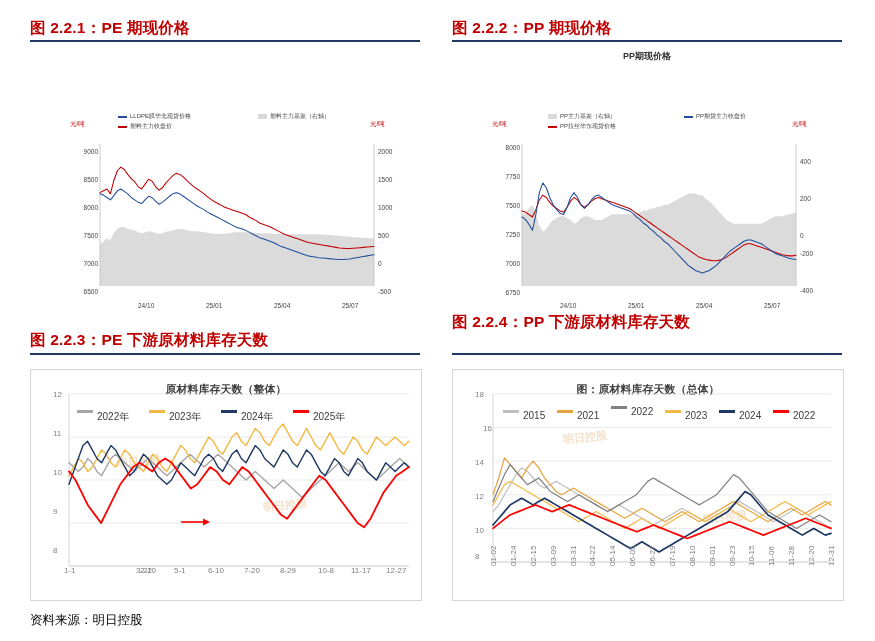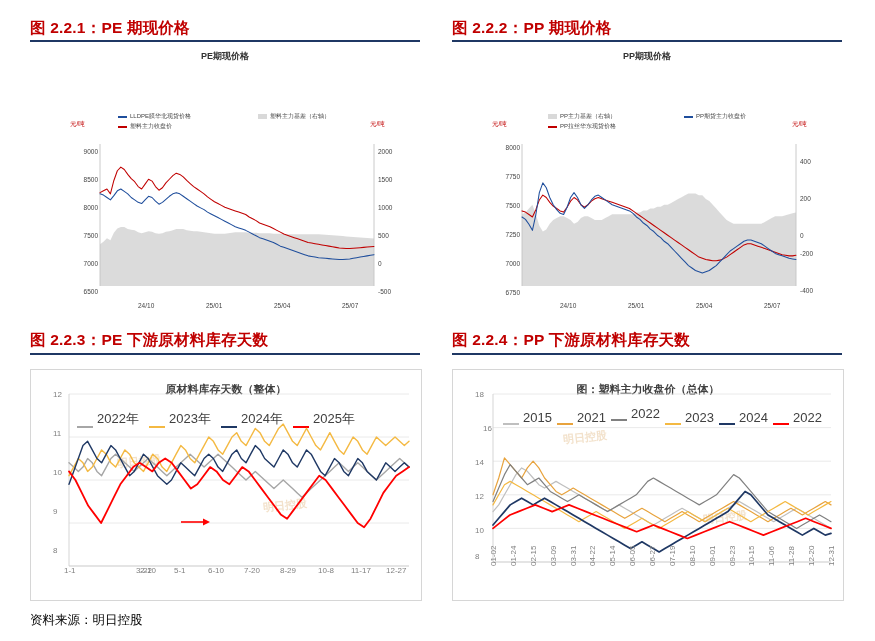--- a/index.html
+++ b/index.html
@@ -43,22 +43,22 @@
   .tick-label.right{text-align:right;}
   svg{display:block;}
 
   
   .lower-card{position:absolute;border:1px solid #d6d6d6;background:#fff;}
   .lower-title{
     position:absolute;left:0;right:0;text-align:center;
     font-size:11px;font-weight:bold;color:#404040;
   }
   .lower-legend{
-    position:absolute;display:flex;align-items:flex-end;
-    font-size:13px;color:#404040;gap:4px;
+    position:absolute;display:flex;align-items:flex-start;
+    font-size:10px;color:#404040;gap:4px;
   }
   .lower-legend .ln{display:inline-block;width:16px;height:2.5px;}
   .lower-tick{
     position:absolute;font-size:8px;color:#808080;white-space:nowrap;
   }
   .watermark{
     position:absolute;font-size:11px;color:#e8c9a0;opacity:.55;
     font-weight:bold;white-space:nowrap;
   }
 </style>
@@ -67,21 +67,20 @@
 
 <div class="page">
 
   <div class="fig-title" style="left:30px;top:18px;">图 2.2.1：PE 期现价格</div>
   <div class="fig-underline" style="left:30px;top:40px;width:390px;"></div>
 
   <div class="fig-title" style="left:452px;top:18px;">图 2.2.2：PP 期现价格</div>
   <div class="fig-underline" style="left:452px;top:40px;width:390px;"></div>
 
   <div class="chart-card" style="left:30px;top:44px;width:390px;height:242px;">
-    <div class="chart-inner-title" style="top:6px;">PE期现价格</div>
 
     <div class="axis-unit" style="left:40px;top:76px;">元/吨</div>
     <div class="axis-unit" style="left:340px;top:76px;">元/吨</div>
 
     <div class="legend-row" style="left:88px;top:68px;">
       <span class="swatch" style="background:#1f4e9c;"></span>
       <span>LLDPE膜华北现货价格</span>
     </div>
     <div class="legend-row" style="left:228px;top:68px;">
       <span class="swatch block" style="background:#d9d9d9;"></span>
@@ -166,21 +165,21 @@
         <line x1="344" y1="100" x2="344" y2="252" stroke="#c4c4c4" stroke-width="0.9"></line>
         <path d="M70.00,166.88 L73.47,168.10 L76.94,170.53 L80.41,172.96 L83.87,165.66 L87.34,155.94 L90.81,151.07 L94.28,153.50 L97.75,158.37 L101.22,162.02 L104.68,164.45 L108.15,166.88 L111.62,168.10 L115.09,163.23 L118.56,157.15 L122.03,153.50 L125.49,155.94 L128.96,160.80 L132.43,163.23 L135.90,160.80 L139.37,157.15 L142.84,154.72 L146.30,153.50 L149.77,154.72 L153.24,155.94 L156.71,157.15 L160.18,158.37 L163.65,159.58 L167.11,160.80 L170.58,162.02 L174.05,163.23 L177.52,164.45 L180.99,166.88 L184.46,169.31 L187.92,171.74 L191.39,174.18 L194.86,176.61 L198.33,179.04 L201.80,181.47 L205.27,183.90 L208.73,186.34 L212.20,188.77 L215.67,191.20 L219.14,193.63 L222.61,196.06 L226.08,198.50 L229.54,200.93 L233.01,203.36 L236.48,205.79 L239.95,208.22 L243.42,210.66 L246.89,213.09 L250.35,214.30 L253.82,215.52 L257.29,216.13 L260.76,216.74 L264.23,216.74 L267.70,216.13 L271.16,214.91 L274.63,213.09 L278.10,210.66 L281.57,208.22 L285.04,205.79 L288.51,203.36 L291.97,200.93 L295.44,199.71 L298.91,199.71 L302.38,200.93 L305.85,202.14 L309.32,203.36 L312.78,204.58 L316.25,205.79 L319.72,207.01 L323.19,208.22 L326.66,209.44 L330.13,210.66 L333.59,211.26 L337.06,211.87 L340.53,211.87 L344.00,211.26" fill="none" stroke="#c00000" stroke-width="1.05" stroke-linejoin="round" stroke-linecap="round"></path>
         <path d="M70.00,172.96 L73.47,175.39 L76.94,180.26 L80.41,186.34 L83.87,170.53 L87.34,148.64 L90.81,138.91 L94.28,143.78 L97.75,153.50 L101.22,160.80 L104.68,165.66 L108.15,169.31 L111.62,170.53 L115.09,163.23 L118.56,153.50 L122.03,148.64 L125.49,153.50 L128.96,160.80 L132.43,164.45 L135.90,160.80 L139.37,155.94 L142.84,152.29 L146.30,151.07 L149.77,153.50 L153.24,155.94 L156.71,158.37 L160.18,160.80 L163.65,162.02 L167.11,163.23 L170.58,164.45 L174.05,165.66 L177.52,166.88 L180.99,169.31 L184.46,172.96 L187.92,175.39 L191.39,179.04 L194.86,181.47 L198.33,185.12 L201.80,187.55 L205.27,191.20 L208.73,193.63 L212.20,197.28 L215.67,199.71 L219.14,203.36 L222.61,207.01 L226.08,210.66 L229.54,214.30 L233.01,217.95 L236.48,221.60 L239.95,224.03 L243.42,226.46 L246.89,227.68 L250.35,228.90 L253.82,227.68 L257.29,226.46 L260.76,224.03 L264.23,221.60 L267.70,217.95 L271.16,214.30 L274.63,210.66 L278.10,207.01 L281.57,204.58 L285.04,202.14 L288.51,199.71 L291.97,197.28 L295.44,196.06 L298.91,196.06 L302.38,197.28 L305.85,198.50 L309.32,199.71 L312.78,202.14 L316.25,204.58 L319.72,207.01 L323.19,209.44 L326.66,210.66 L330.13,211.87 L333.59,213.09 L337.06,214.30 L340.53,214.91 L344.00,215.52" fill="none" stroke="#1f4e9c" stroke-width="1.05" stroke-linejoin="round" stroke-linecap="round"></path>
       </svg>
   </div>
 
 
   <div class="fig-title" style="left:30px;top:330px;">图 2.2.3：PE 下游原材料库存天数</div>
   <div class="fig-underline" style="left:30px;top:353px;width:390px;"></div>
 
-  <div class="fig-title" style="left:452px;top:330px;">图 2.2.4：PP 下游原材料库存天数</div>
+  <div class="fig-title" style="left:452px;top:312px;">图 2.2.4：PP 下游原材料库存天数</div>
   <div class="fig-underline" style="left:452px;top:353px;width:390px;"></div>
 
   <div class="lower-card" style="left:30px;top:369px;width:390px;height:230px;">
     <div class="lower-title" style="top:12px;">原材料库存天数（整体）</div>
 
     <div class="lower-legend" style="left:46px;top:40px;">
       <span class="ln" style="background:#a6a6a6;"></span>
       <span>2022年</span>
     </div>
     <div class="lower-legend" style="left:118px;top:40px;">
@@ -227,21 +226,21 @@
         <path d="M38.00,92.80 L42.66,97.10 L47.32,101.40 L51.97,97.10 L56.63,88.50 L61.29,92.80 L65.95,101.40 L70.60,105.70 L75.26,97.10 L79.92,88.50 L84.58,84.20 L89.23,88.50 L93.89,92.80 L98.55,97.10 L103.21,101.40 L107.86,97.10 L112.52,92.80 L117.18,88.50 L121.84,92.80 L126.49,97.10 L131.15,101.40 L135.81,105.70 L140.47,101.40 L145.12,97.10 L149.78,92.80 L154.44,88.50 L159.10,84.20 L163.75,88.50 L168.41,92.80 L173.07,97.10 L177.73,92.80 L182.38,88.50 L187.04,84.20 L191.70,88.50 L196.36,92.80 L201.01,97.10 L205.67,101.40 L210.33,105.70 L214.99,110.00 L219.64,105.70 L224.30,101.40 L228.96,105.70 L233.62,110.00 L238.27,114.30 L242.93,118.60 L247.59,114.30 L252.25,110.00 L256.90,114.30 L261.56,118.60 L266.22,122.90 L270.88,127.20 L275.53,122.90 L280.19,118.60 L284.85,114.30 L289.51,110.00 L294.16,105.70 L298.82,101.40 L303.48,97.10 L308.14,92.80 L312.79,97.10 L317.45,101.40 L322.11,97.10 L326.77,92.80 L331.42,97.10 L336.08,101.40 L340.74,105.70 L345.40,110.00 L350.05,105.70 L354.71,101.40 L359.37,97.10 L364.03,92.80 L368.68,88.50 L373.34,92.80 L378.00,97.10" fill="none" stroke="#a6a6a6" stroke-width="1.4" stroke-linejoin="round" stroke-linecap="round"></path>
         <path d="M38.00,105.70 L42.66,97.10 L47.32,88.50 L51.97,92.80 L56.63,101.40 L61.29,97.10 L65.95,88.50 L70.60,79.90 L75.26,84.20 L79.92,92.80 L84.58,97.10 L89.23,88.50 L93.89,79.90 L98.55,84.20 L103.21,92.80 L107.86,97.10 L112.52,101.40 L117.18,92.80 L121.84,84.20 L126.49,88.50 L131.15,97.10 L135.81,101.40 L140.47,92.80 L145.12,84.20 L149.78,75.60 L154.44,79.90 L159.10,88.50 L163.75,92.80 L168.41,84.20 L173.07,75.60 L177.73,67.00 L182.38,71.30 L187.04,79.90 L191.70,84.20 L196.36,75.60 L201.01,67.00 L205.67,62.70 L210.33,71.30 L214.99,75.60 L219.64,67.00 L224.30,58.40 L228.96,62.70 L233.62,71.30 L238.27,75.60 L242.93,67.00 L247.59,58.40 L252.25,54.10 L256.90,62.70 L261.56,71.30 L266.22,75.60 L270.88,67.00 L275.53,58.40 L280.19,67.00 L284.85,75.60 L289.51,79.90 L294.16,71.30 L298.82,62.70 L303.48,71.30 L308.14,79.90 L312.79,84.20 L317.45,75.60 L322.11,67.00 L326.77,71.30 L331.42,79.90 L336.08,84.20 L340.74,75.60 L345.40,67.00 L350.05,71.30 L354.71,75.60 L359.37,71.30 L364.03,67.00 L368.68,71.30 L373.34,75.60 L378.00,71.30" fill="none" stroke="#f4b942" stroke-width="1.4" stroke-linejoin="round" stroke-linecap="round"></path>
         <path d="M38.00,114.30 L42.66,101.40 L47.32,88.50 L51.97,75.60 L56.63,71.30 L61.29,79.90 L65.95,88.50 L70.60,92.80 L75.26,84.20 L79.92,75.60 L84.58,79.90 L89.23,88.50 L93.89,97.10 L98.55,105.70 L103.21,101.40 L107.86,92.80 L112.52,84.20 L117.18,88.50 L121.84,97.10 L126.49,105.70 L131.15,110.00 L135.81,114.30 L140.47,110.00 L145.12,101.40 L149.78,92.80 L154.44,97.10 L159.10,101.40 L163.75,105.70 L168.41,97.10 L173.07,88.50 L177.73,84.20 L182.38,88.50 L187.04,97.10 L191.70,101.40 L196.36,92.80 L201.01,84.20 L205.67,79.90 L210.33,88.50 L214.99,92.80 L219.64,84.20 L224.30,75.60 L228.96,79.90 L233.62,88.50 L238.27,92.80 L242.93,97.10 L247.59,88.50 L252.25,79.90 L256.90,84.20 L261.56,92.80 L266.22,97.10 L270.88,88.50 L275.53,79.90 L280.19,84.20 L284.85,92.80 L289.51,101.40 L294.16,105.70 L298.82,97.10 L303.48,88.50 L308.14,92.80 L312.79,101.40 L317.45,105.70 L322.11,97.10 L326.77,88.50 L331.42,92.80 L336.08,101.40 L340.74,105.70 L345.40,110.00 L350.05,101.40 L354.71,92.80 L359.37,97.10 L364.03,101.40 L368.68,97.10 L373.34,92.80 L378.00,97.10" fill="none" stroke="#1f3864" stroke-width="1.4" stroke-linejoin="round" stroke-linecap="round"></path>
         <path d="M38.00,101.40 L44.42,110.00 L50.83,122.90 L57.25,135.80 L63.66,144.40 L70.08,153.00 L76.49,140.10 L82.91,127.20 L89.32,114.30 L95.74,105.70 L102.15,97.10 L108.57,92.80 L114.98,97.10 L121.40,101.40 L127.81,92.80 L134.23,88.50 L140.64,92.80 L147.06,101.40 L153.47,110.00 L159.89,118.60 L166.30,114.30 L172.72,105.70 L179.13,97.10 L185.55,101.40 L191.96,110.00 L198.38,114.30 L204.79,105.70 L211.21,97.10 L217.62,101.40 L224.04,110.00 L230.45,118.60 L236.87,127.20 L243.28,135.80 L249.70,144.40 L256.11,148.70 L262.53,140.10 L268.94,131.50 L275.36,122.90 L281.77,114.30 L288.19,105.70 L294.60,110.00 L301.02,118.60 L307.43,127.20 L313.85,135.80 L320.26,144.40 L326.68,153.00 L333.09,157.30 L339.51,148.70 L345.92,135.80 L352.34,122.90 L358.75,114.30 L365.17,105.70 L371.58,101.40 L378.00,97.10" fill="none" stroke="#ff0000" stroke-width="1.8" stroke-linejoin="round" stroke-linecap="round"></path>
         <path d="M150,152 L172,152" stroke="#ff0000" stroke-width="1.6" fill="none"></path>
         <path d="M172,148.5 L179,152 L172,155.5 Z" fill="#ff0000"></path>
       </svg>
   </div>
 
   <div class="lower-card" style="left:452px;top:369px;width:390px;height:230px;">
-    <div class="lower-title" style="top:12px;">图：塑料主力收盘价（总体）</div>
+    <div class="lower-title" style="top:12px;">图：原材料库存天数（总体）</div>
 
     <div class="lower-legend" style="left:50px;top:40px;">
       <span class="ln" style="background:#bfbfbf;"></span>
       <span>2015</span>
     </div>
     <div class="lower-legend" style="left:104px;top:40px;">
       <span class="ln" style="background:#e8a33d;"></span>
       <span>2021</span>
     </div>
     <div class="lower-legend" style="left:158px;top:36px;">

